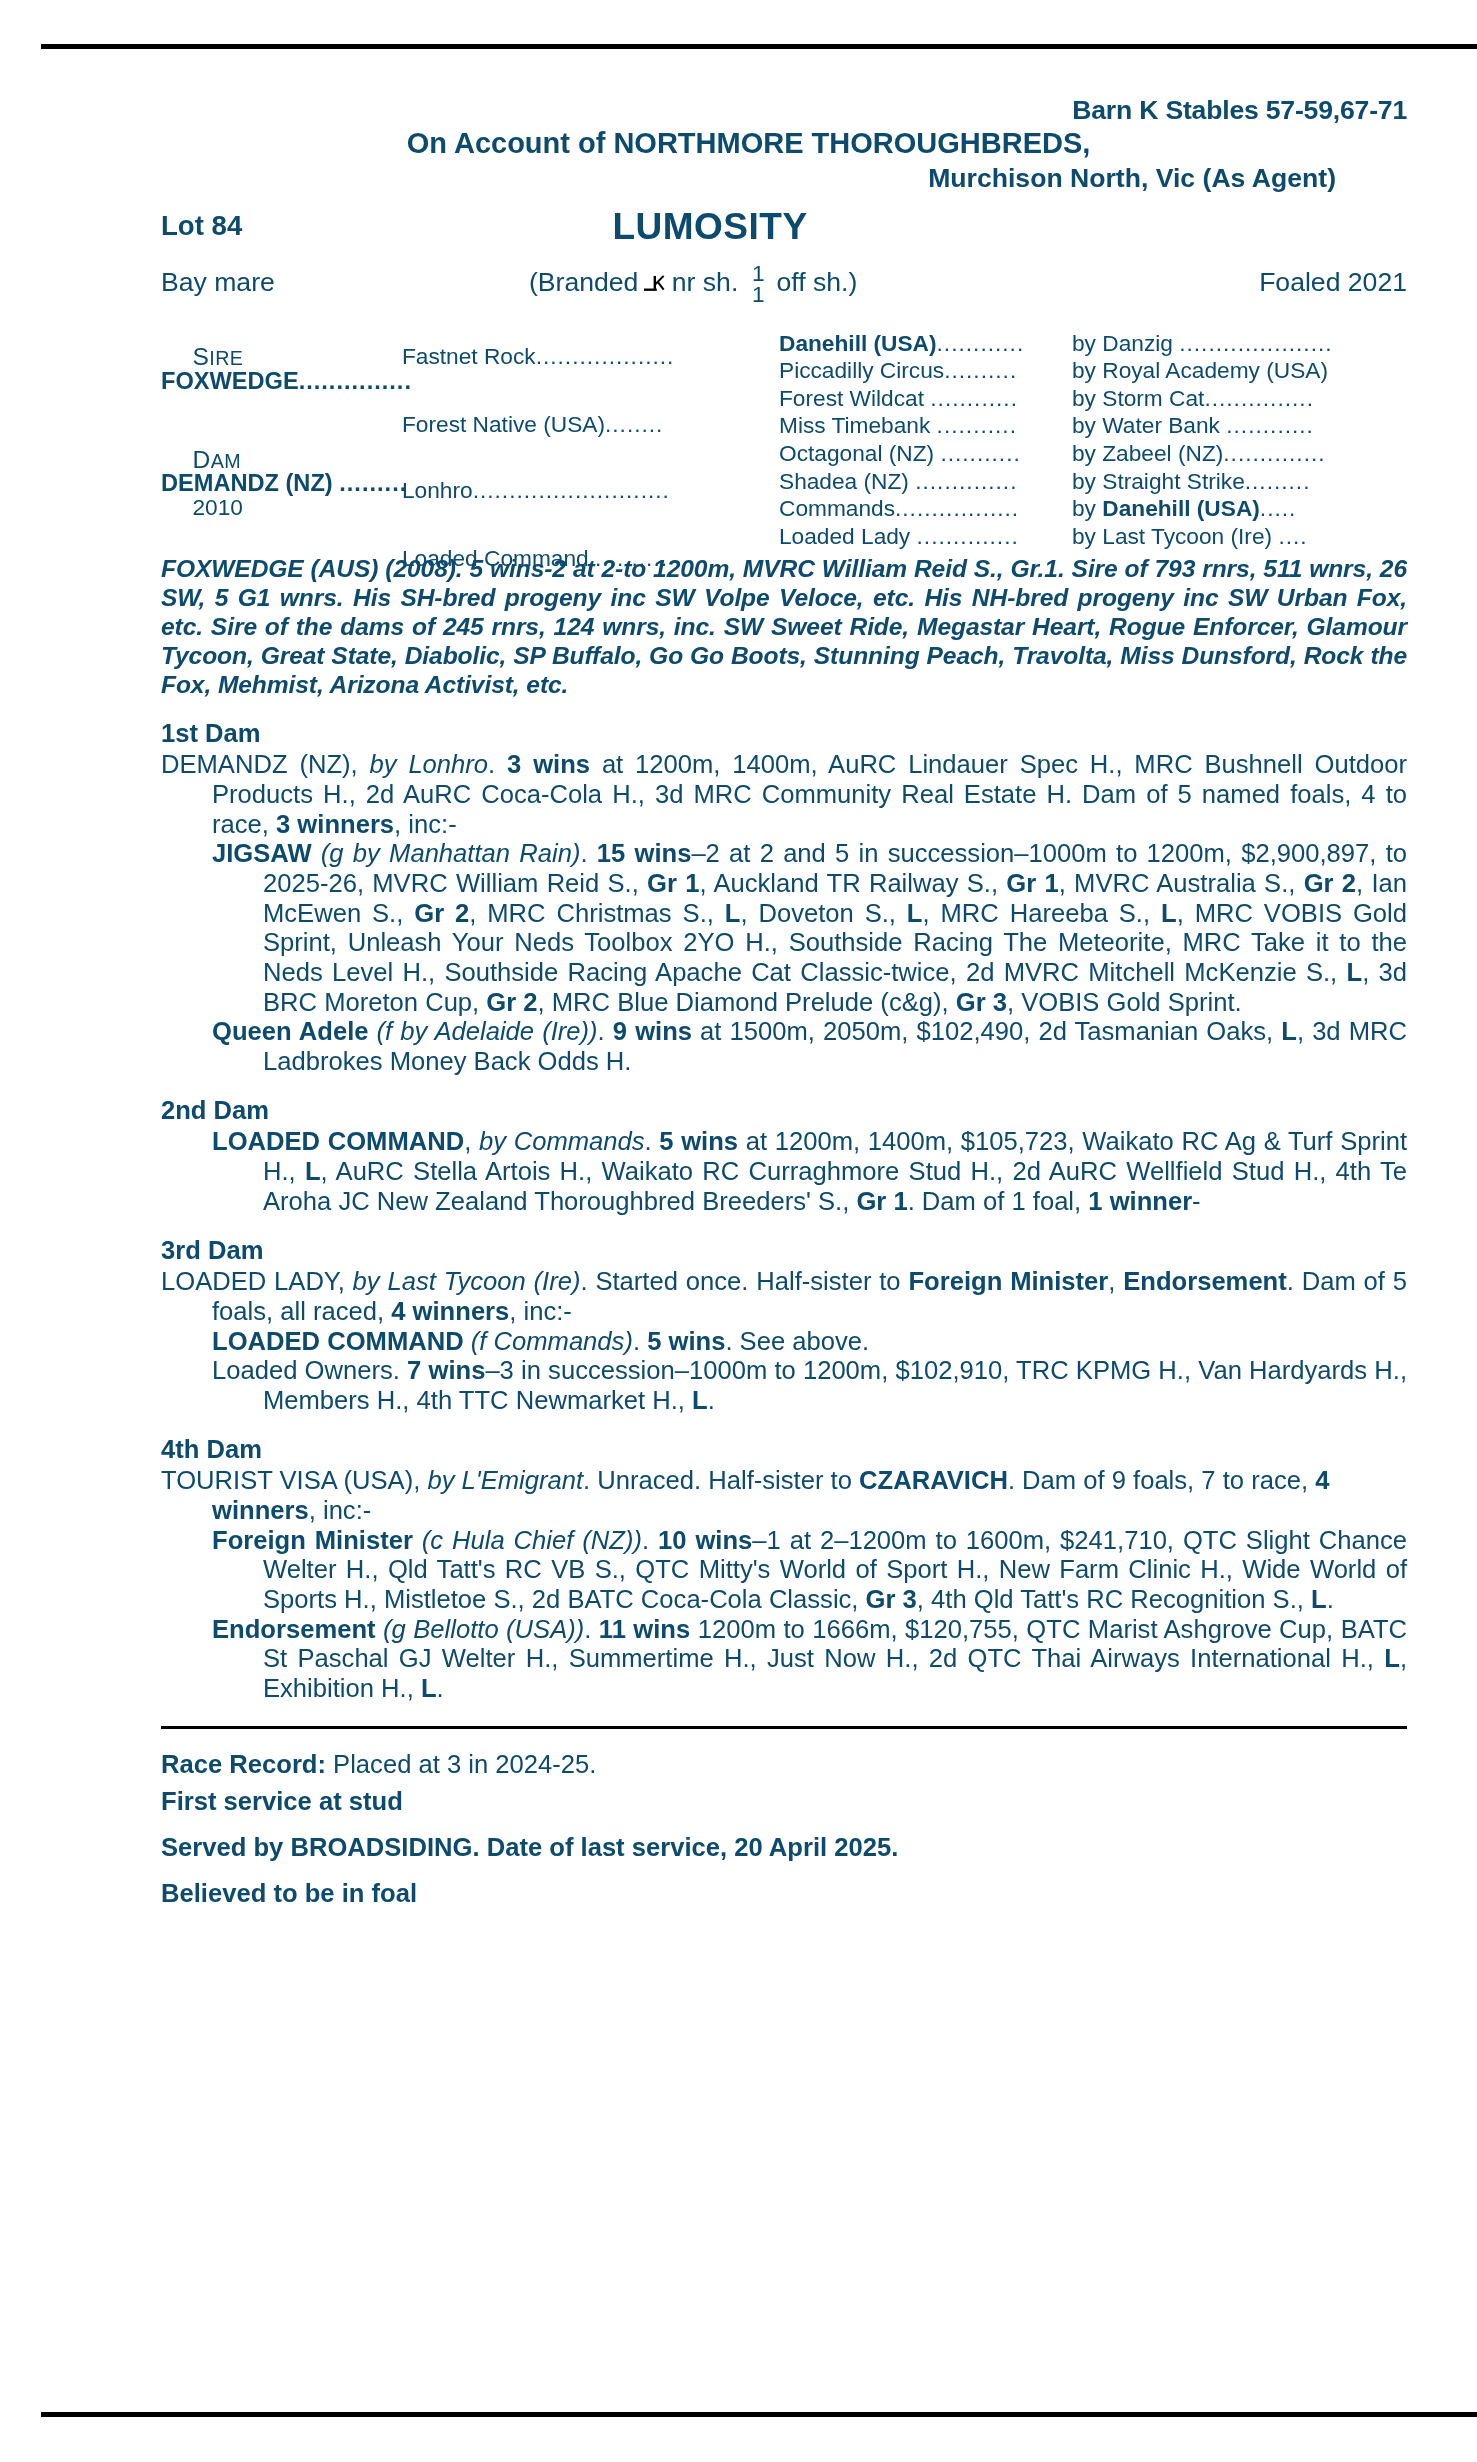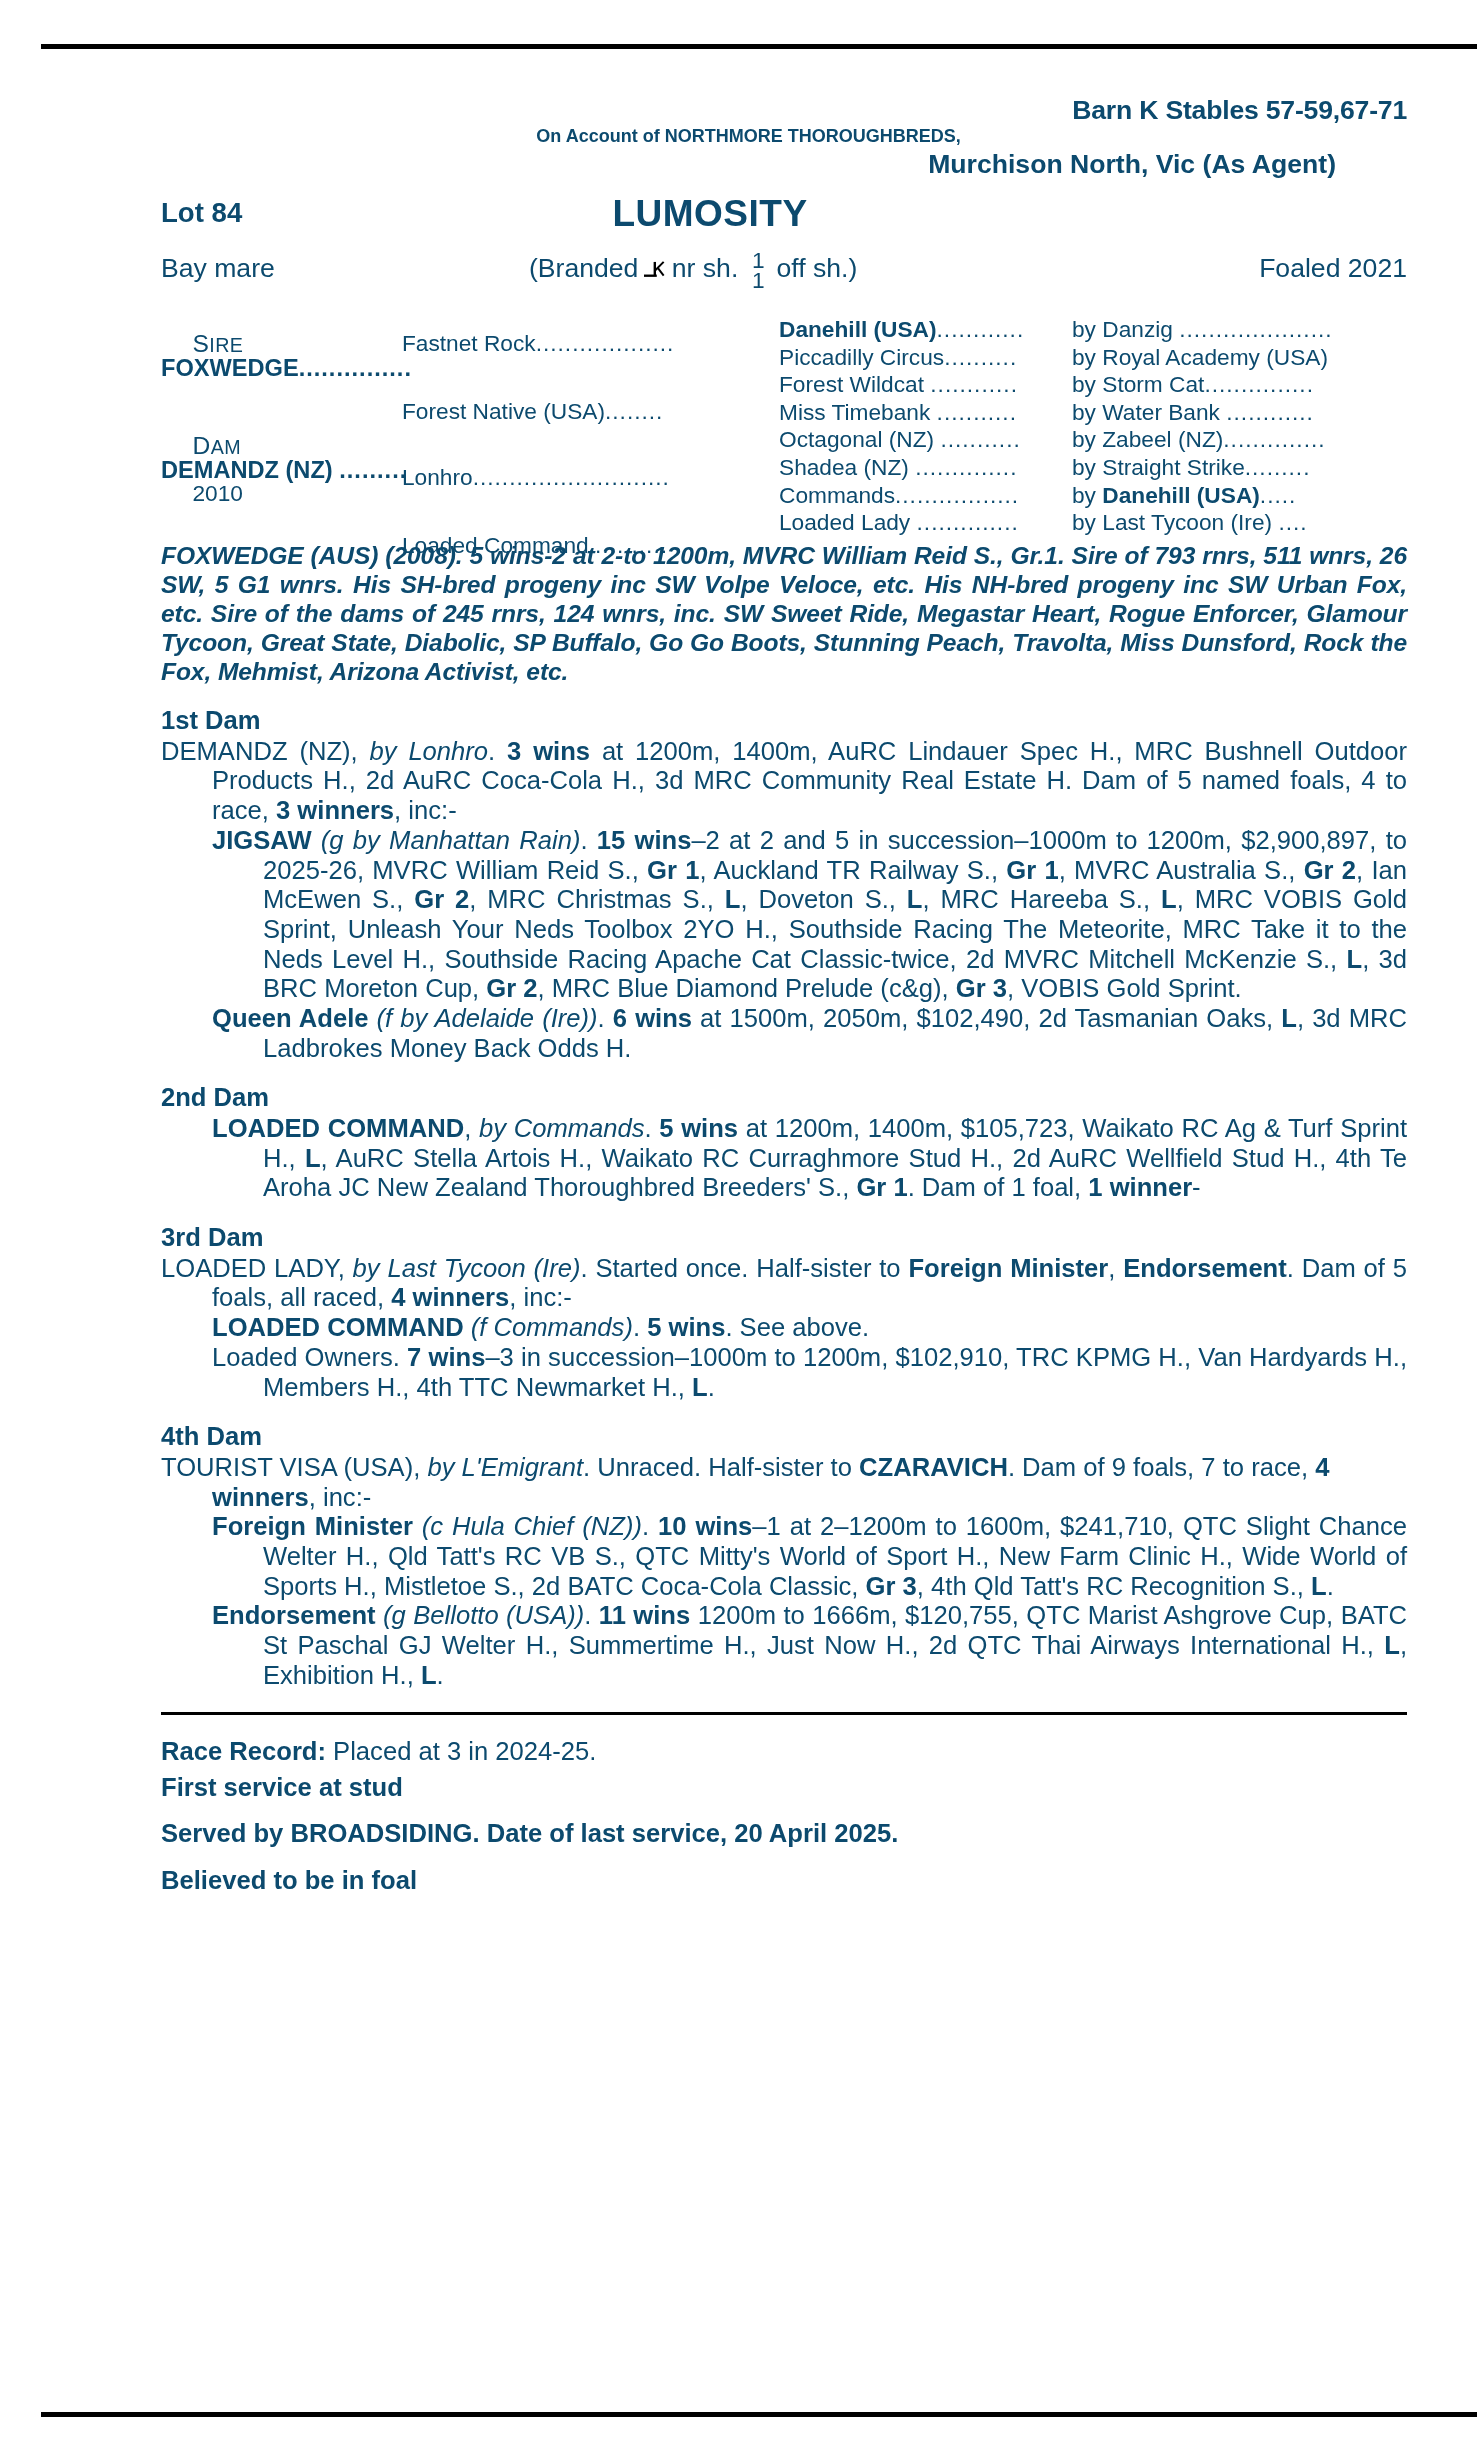--- a/index.html
+++ b/index.html
@@ -45,21 +45,21 @@
   .barn-line {
     text-align: right;
     font-weight: bold;
     font-size: 26.6px;
     letter-spacing: -0.2px;
     line-height: 1.22;
   }
   .vendor-line {
     text-align: center;
     font-weight: bold;
-    font-size: 18px;
+    font-size: 29px;
     line-height: 1.22;
     padding-right: 71px;
   }
   .vendor-line2 {
     text-align: right;
     font-weight: bold;
     font-size: 26.6px;
     line-height: 1.22;
     padding-right: 71px;
   }
@@ -313,21 +313,21 @@
       </div>
 
     </div>
 
     <div class="sire-para">FOXWEDGE (AUS) (2008). 5 wins-2 at 2-to 1200m, MVRC William Reid S., Gr.1. Sire of 793 rnrs, 511 wnrs, 26 SW, 5 G1 wnrs. His SH-bred progeny inc SW Volpe Veloce, etc. His NH-bred progeny inc SW Urban Fox, etc. Sire of the dams of 245 rnrs, 124 wnrs, inc. SW Sweet Ride, Megastar Heart, Rogue Enforcer, Glamour Tycoon, Great State, Diabolic, SP Buffalo, Go Go Boots, Stunning Peach, Travolta, Miss Dunsford, Rock the Fox, Mehmist, Arizona Activist, etc.</div>
 
     <div id="dam-sections">
         <div class="dam-head">1st Dam</div>
         <div class="para ind1">DEMANDZ (NZ), <i>by Lonhro</i>. <b>3 wins</b> at 1200m, 1400m, AuRC Lindauer Spec H., MRC Bushnell Outdoor Products H., 2d AuRC Coca-Cola H., 3d MRC Community Real Estate H. Dam of 5 named foals, 4 to race, <b>3 winners</b>, inc:-</div>
         <div class="para ind2"><b>JIGSAW</b> <i>(g by Manhattan Rain)</i>. <b>15 wins</b>–2 at 2 and 5 in succession–1000m to 1200m, $2,900,897, to 2025-26, MVRC William Reid S., <b>Gr 1</b>, Auckland TR Railway S., <b>Gr 1</b>, MVRC Australia S., <b>Gr 2</b>, Ian McEwen S., <b>Gr 2</b>, MRC Christmas S., <b>L</b>, Doveton S., <b>L</b>, MRC Hareeba S., <b>L</b>, MRC VOBIS Gold Sprint, Unleash Your Neds Toolbox 2YO H., Southside Racing The Meteorite, MRC Take it to the Neds Level H., Southside Racing Apache Cat Classic-twice, 2d MVRC Mitchell McKenzie S., <b>L</b>, 3d BRC Moreton Cup, <b>Gr 2</b>, MRC Blue Diamond Prelude (c&amp;g), <b>Gr 3</b>, VOBIS Gold Sprint.</div>
-        <div class="para ind2"><b>Queen Adele</b> <i>(f by Adelaide (Ire))</i>. <b>6 wins</b> at 1500m, 2050m, $102,490, 2d Tasmanian Oaks, <b>L</b>, 3d MRC Ladbrokes Money Back Odds H.</div>
+        <div class="para ind2"><b>Queen Adele</b> <i>(f by Adelaide (Ire))</i>. <b>9 wins</b> at 1500m, 2050m, $102,490, 2d Tasmanian Oaks, <b>L</b>, 3d MRC Ladbrokes Money Back Odds H.</div>
         <div class="dam-head">2nd Dam</div>
         <div class="para ind2"><b>LOADED COMMAND</b>, <i>by Commands</i>. <b>5 wins</b> at 1200m, 1400m, $105,723, Waikato RC Ag &amp; Turf Sprint H., <b>L</b>, AuRC Stella Artois H., Waikato RC Curraghmore Stud H., 2d AuRC Wellfield Stud H., 4th Te Aroha JC New Zealand Thoroughbred Breeders' S., <b>Gr 1</b>. Dam of 1 foal, <b>1 winner</b>-</div>
         <div class="dam-head">3rd Dam</div>
         <div class="para ind1">LOADED LADY, <i>by Last Tycoon (Ire)</i>. Started once. Half-sister to <b>Foreign Minister</b>, <b>Endorsement</b>. Dam of 5 foals, all raced, <b>4 winners</b>, inc:-</div>
         <div class="para ind2 nojust"><b>LOADED COMMAND</b> <i>(f Commands)</i>. <b>5 wins</b>. See above.</div>
         <div class="para ind2">Loaded Owners. <b>7 wins</b>–3 in succession–1000m to 1200m, $102,910, TRC KPMG H., Van Hardyards H., Members H., 4th TTC Newmarket H., <b>L</b>.</div>
         <div class="dam-head">4th Dam</div>
         <div class="para ind1 nojust">TOURIST VISA (USA), <i>by L'Emigrant</i>. Unraced. Half-sister to <b>CZARAVICH</b>. Dam of 9 foals, 7 to race, <b>4 winners</b>, inc:-</div>
         <div class="para ind2"><b>Foreign Minister</b> <i>(c Hula Chief (NZ))</i>. <b>10 wins</b>–1 at 2–1200m to 1600m, $241,710, QTC Slight Chance Welter H., Qld Tatt's RC VB S., QTC Mitty's World of Sport H., New Farm Clinic H., Wide World of Sports H., Mistletoe S., 2d BATC Coca-Cola Classic, <b>Gr 3</b>, 4th Qld Tatt's RC Recognition S., <b>L</b>.</div>
         <div class="para ind2"><b>Endorsement</b> <i>(g Bellotto (USA))</i>. <b>11 wins</b> 1200m to 1666m, $120,755, QTC Marist Ashgrove Cup, BATC St Paschal GJ Welter H., Summertime H., Just Now H., 2d QTC Thai Airways International H., <b>L</b>, Exhibition H., <b>L</b>.</div>

